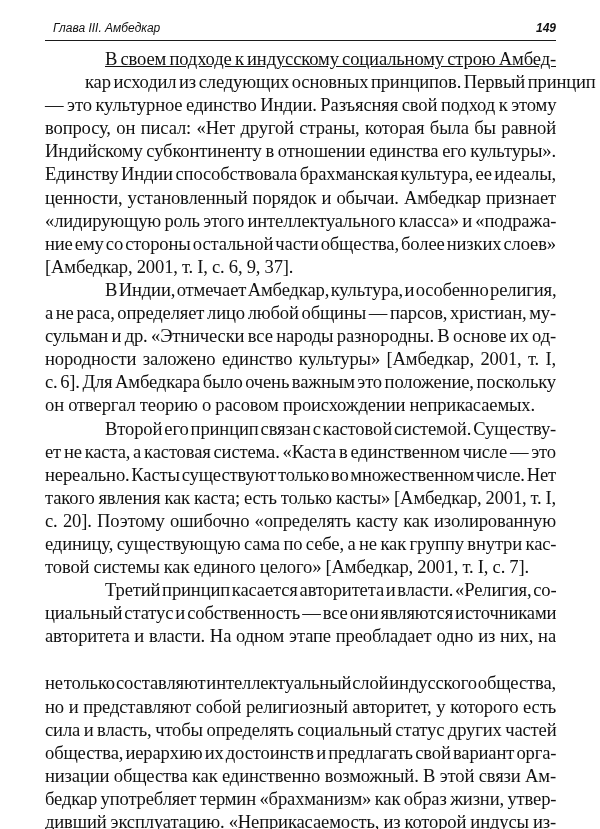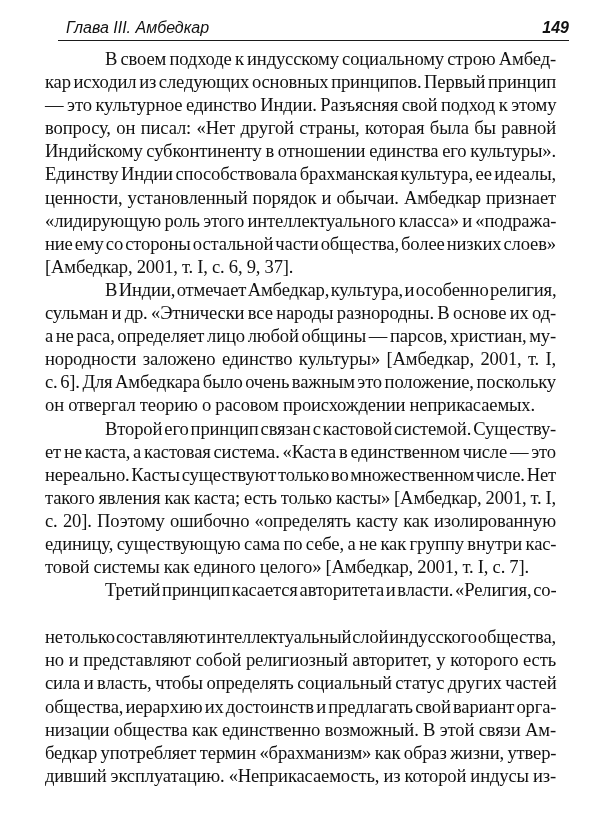--- a/index.html
+++ b/index.html
@@ -16,23 +16,22 @@
     }
     .page-header {
       position: absolute;
       left: 45px;
       top: 18px;
       width: 511px;
       height: 22px;
       border-bottom: 1.5px solid #1a1a1a;
       font-family: "Liberation Sans", sans-serif;
       font-style: italic;
-      font-size: 16px;
+      font-size: 12px;
       line-height: 20px;
-      margin-left: 13px;
     }
     .page-header .chapter {
       position: absolute;
       left: 8px;
       top: 0;
     }
     .page-header .page-number {
       position: absolute;
       right: 0;
       top: 0;
@@ -74,53 +73,55 @@
 <body>
 
 <div class="page-header">
   <span class="chapter">Глава III. Амбедкар</span>
   <span class="page-number">149</span>
 </div>
 
 <div class="body-text">
 
   <div class="para">
-    <span class="line first" style="word-spacing: -1.3px;">В своем подходе к индусскому социальному строю Амбед-</span>
-    <span class="line" style="word-spacing: -1.87143px;">кар исходил из следующих основных принципов. Первый принцип</span>
+    <span class="line first" style="word-spacing: -1.3px; text-decoration: underline;">В своем подходе к индусскому социальному строю Амбед-</span>
+    <span class="line" style="word-spacing: -1.87143px; margin-left: 40px;">кар исходил из следующих основных принципов. Первый принцип</span>
     <span class="line" style="word-spacing: -0.855556px;">— это культурное единство Индии. Разъясняя свой подход к этому</span>
     <span class="line" style="">вопросу, он писал: «Нет другой страны, которая была бы равной</span>
     <span class="line" style="word-spacing: -0.8px;">Индийскому субконтиненту в отношении единства его культуры».</span>
     <span class="line" style="word-spacing: -1.96667px;">Единству Индии способствовала брахманская культура, ее идеалы,</span>
     <span class="line" style="">ценности, установленный порядок и обычаи. Амбедкар признает</span>
     <span class="line" style="word-spacing: -1.13333px;">«лидирующую роль этого интеллектуального класса» и «подража-</span>
     <span class="line" style="word-spacing: -2.41111px;">ние ему со стороны остальной части общества, более низких слоев»</span>
     <span class="line last" style="">[Амбедкар, 2001, т. I, с. 6, 9, 37].</span>
   </div>
 
   <div class="para">
     <span class="line first" style="word-spacing: -3.01429px;">В Индии, отмечает Амбедкар, культура, и особенно религия,</span>
+    <span class="line" style="word-spacing: -1.8px;">а не раса, определяет лицо любой общины — парсов, христиан, му-</span>
     <span class="line" style="word-spacing: -1.1px;">сульман и др. «Этнически все народы разнородны. В основе их од-</span>
-    <span class="line" style="word-spacing: -1.8px;">а не раса, определяет лицо любой общины — парсов, христиан, му-</span>
     <span class="line" style="">нородности заложено единство культуры» [Амбедкар, 2001, т. I,</span>
     <span class="line" style="word-spacing: -1.96667px;">с. 6]. Для Амбедкара было очень важным это положение, поскольку</span>
     <span class="line last" style="">он отвергал теорию о расовом происхождении неприкасаемых.</span>
   </div>
 
   <div class="para">
     <span class="line first" style="word-spacing: -2.44286px;">Второй его принцип связан с кастовой системой. Существу-</span>
     <span class="line" style="word-spacing: -1.66364px;">ет не каста, а кастовая система. «Каста в единственном числе — это</span>
     <span class="line" style="word-spacing: -2.72857px;">нереально. Касты существуют только во множественном числе. Нет</span>
     <span class="line" style="word-spacing: -0.6px;">такого явления как каста; есть только касты» [Амбедкар, 2001, т. I,</span>
     <span class="line" style="">с. 20]. Поэтому ошибочно «определять касту как изолированную</span>
     <span class="line" style="word-spacing: -1px;">единицу, существующую сама по себе, а не как группу внутри кас-</span>
     <span class="line last" style="">товой системы как единого целого» [Амбедкар, 2001, т. I, с. 7].</span>
   </div>
 
   <div class="para">
     <span class="line first" style="word-spacing: -2.72857px;">Третий принцип касается авторитета и власти. «Религия, со-</span>
+    <span class="line" style="word-spacing: -2.425px;">циальный статус и собственность — все они являются источниками</span>
+    <span class="line" style="">авторитета и власти. На одном этапе преобладает одно из них, на</span>
     <span class="line" style="word-spacing: -3.63333px; margin-top: 24px;">не только составляют интеллектуальный слой индусского общества,</span>
     <span class="line" style="">но и представляют собой религиозный авторитет, у которого есть</span>
     <span class="line" style="word-spacing: -0.925px;">сила и власть, чтобы определять социальный статус других частей</span>
     <span class="line" style="word-spacing: -2.3px;">общества, иерархию их достоинств и предлагать свой вариант орга-</span>
     <span class="line" style="">низации общества как единственно возможный. В этой связи Ам-</span>
     <span class="line" style="word-spacing: -1.01429px;">бедкар употребляет термин «брахманизм» как образ жизни, утвер-</span>
     <span class="line" style="word-spacing: -0.466667px;">дивший эксплуатацию. «Неприкасаемость, из которой индусы из-</span>
 
   </div>
 </div>

